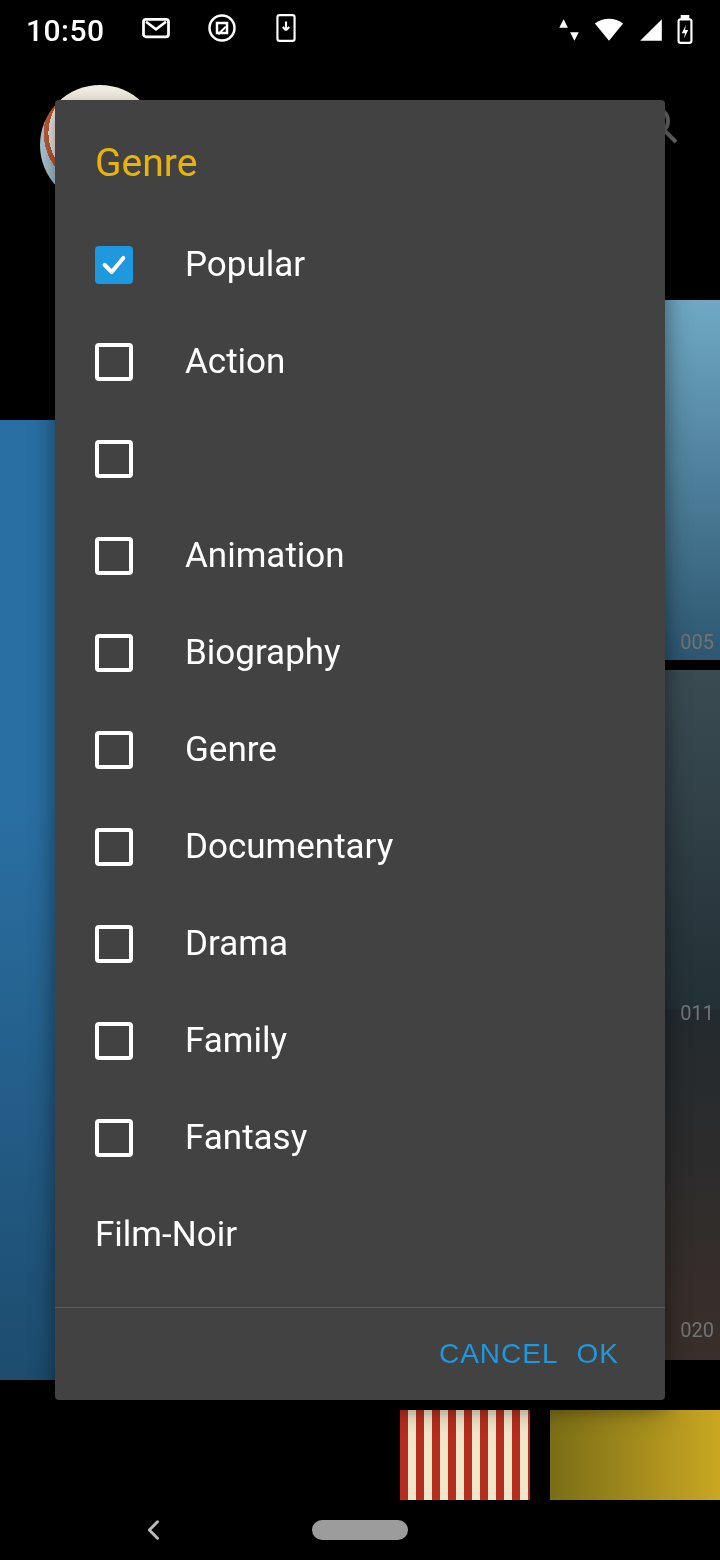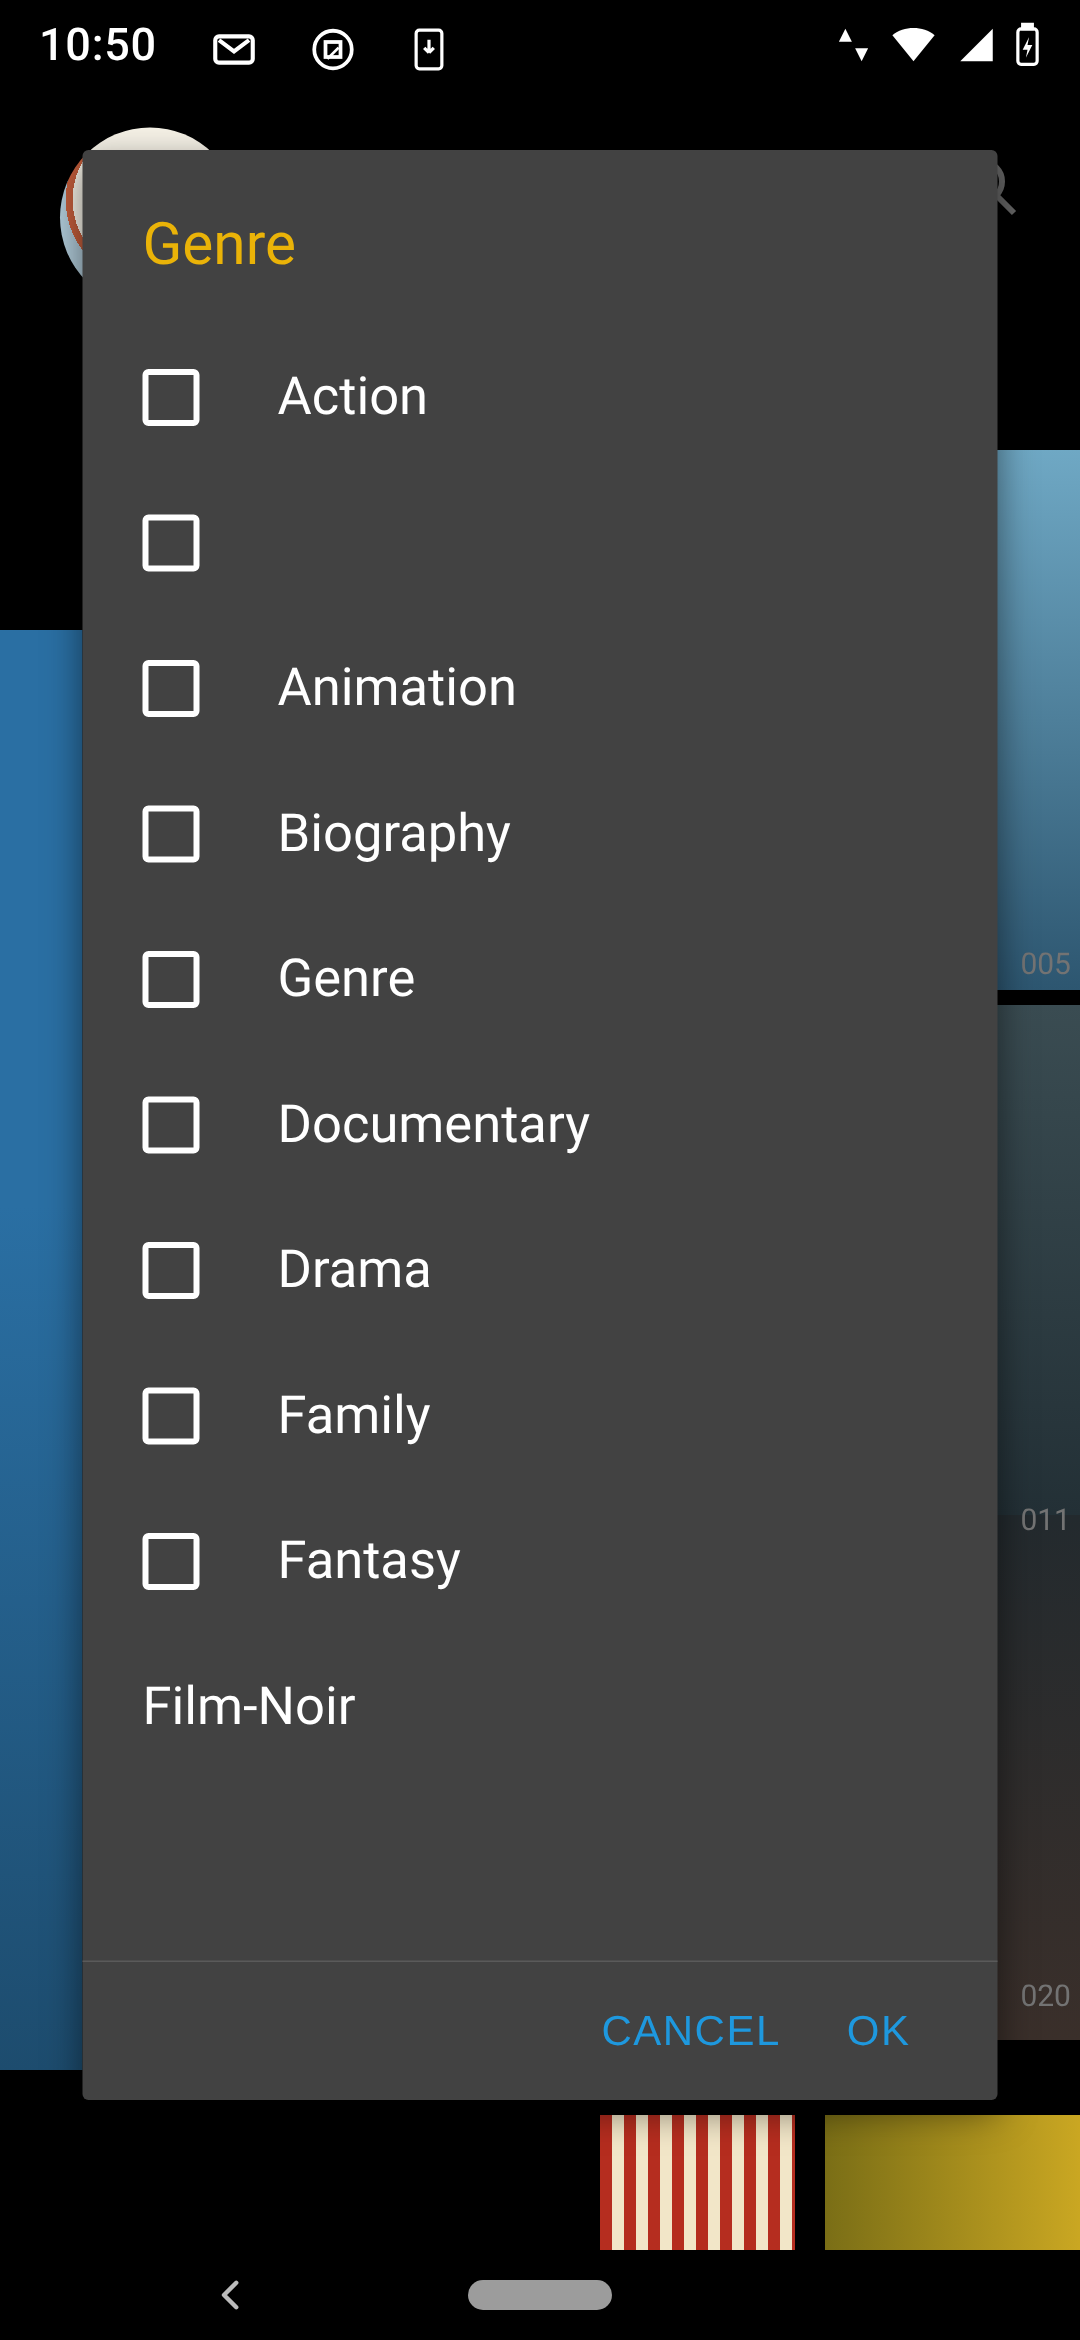--- a/index.html
+++ b/index.html
@@ -24,42 +24,42 @@
   .bg-year.y3 { top: 1318px; }
   .bg-bottom1 { position: absolute; left: 400px; top: 1410px; width: 130px; height: 90px;
                 background: repeating-linear-gradient(90deg,#b52d1f 0 8px,#f2e6c8 8px 16px); }
   .bg-bottom2 { position: absolute; left: 550px; top: 1410px; width: 170px; height: 90px;
                 background: linear-gradient(90deg,#7a6e16,#caa722); }
 
   
   .statusbar { position: absolute; top: 0; left: 0; right: 0; height: 60px;
                display: flex; align-items: center; justify-content: space-between;
                padding: 0 26px; color: #fff; }
-  .status-left { display: flex; align-items: flex-end; gap: 36px; }
+  .status-left { display: flex; align-items: flex-start; gap: 36px; }
   .status-right{ display: flex; align-items: center; gap: 12px; }
   .clock { font-size: 30px; font-weight: 500; letter-spacing: 0.5px; }
   .st-icon svg { display: block; }
 
   
   .dialog { position: absolute; left: 55px; top: 100px; width: 610px; height: 1300px;
             background: #424242; border-radius: 4px; display: flex; flex-direction: column;
             box-shadow: 0 8px 24px rgba(0,0,0,.5); }
   .dialog-title { color: #eab308; font-size: 39px; font-weight: 400; padding: 40px 40px 30px; }
   .dialog-list { flex: 1 1 auto; overflow: hidden; }
   .genre-row { display: flex; align-items: center; height: 97px; padding-left: 40px; cursor: pointer; }
   .chk { width: 38px; height: 38px; margin-right: 52px; flex-shrink: 0; display: flex;
          align-items: center; justify-content: center; }
   .chk-box { width: 38px; height: 38px; border: 4px solid #fff; border-radius: 4px; }
   .chk-filled { width: 38px; height: 38px; border-radius: 4px; background: #1e98de;
                 display:flex; align-items:center; justify-content:center; }
   .genre-label { color: #fff; font-size: 35px; font-weight: 400; }
 
   .dialog-divider { height: 1px; background: #5a5a5a; }
   .dialog-buttons { height: 92px; display: flex; align-items: center; justify-content: flex-end;
-                    gap: 44px; padding-right: 58px; }
+                    gap: 18px; padding-right: 46px; }
   .dlg-btn { background: none; border: none; color: #1e98de; font-size: 28px; font-weight: 500;
              letter-spacing: 1px; cursor: pointer; }
 
   
   .navbar { position: absolute; bottom: 0; left: 0; right: 0; height: 60px;
             display: flex; align-items: center; justify-content: space-between;
             padding: 0 140px; }
   .nav-back svg { display:block; }
   .nav-pill { width: 96px; height: 20px; background: #9c9c9c; border-radius: 10px; cursor: pointer; }
 </style>
@@ -134,20 +134,30 @@
         </svg>
       </span>
     </div>
   </div>
 
   <div class="dialog">
     <div class="dialog-title">Genre</div>
     <div class="dialog-list" id="genre-list">
         <div class="genre-row">
           <div class="chk">
+            <div class="chk-filled">
+              <svg width="28" height="28" viewBox="0 0 24 24" fill="none" stroke="#fff" stroke-width="3.5" stroke-linecap="round" stroke-linejoin="round">
+                <polyline points="4 12 10 18 20 6"></polyline>
+              </svg>
+            </div>
+          </div>
+          <span class="genre-label">Popular</span>
+        </div>
+        <div class="genre-row">
+          <div class="chk">
             <div class="chk-box"></div>
           </div>
           <span class="genre-label">Action</span>
         </div>
         <div class="genre-row">
           <div class="chk">
             <div class="chk-box"></div>
           </div>
         </div>
         <div class="genre-row">

